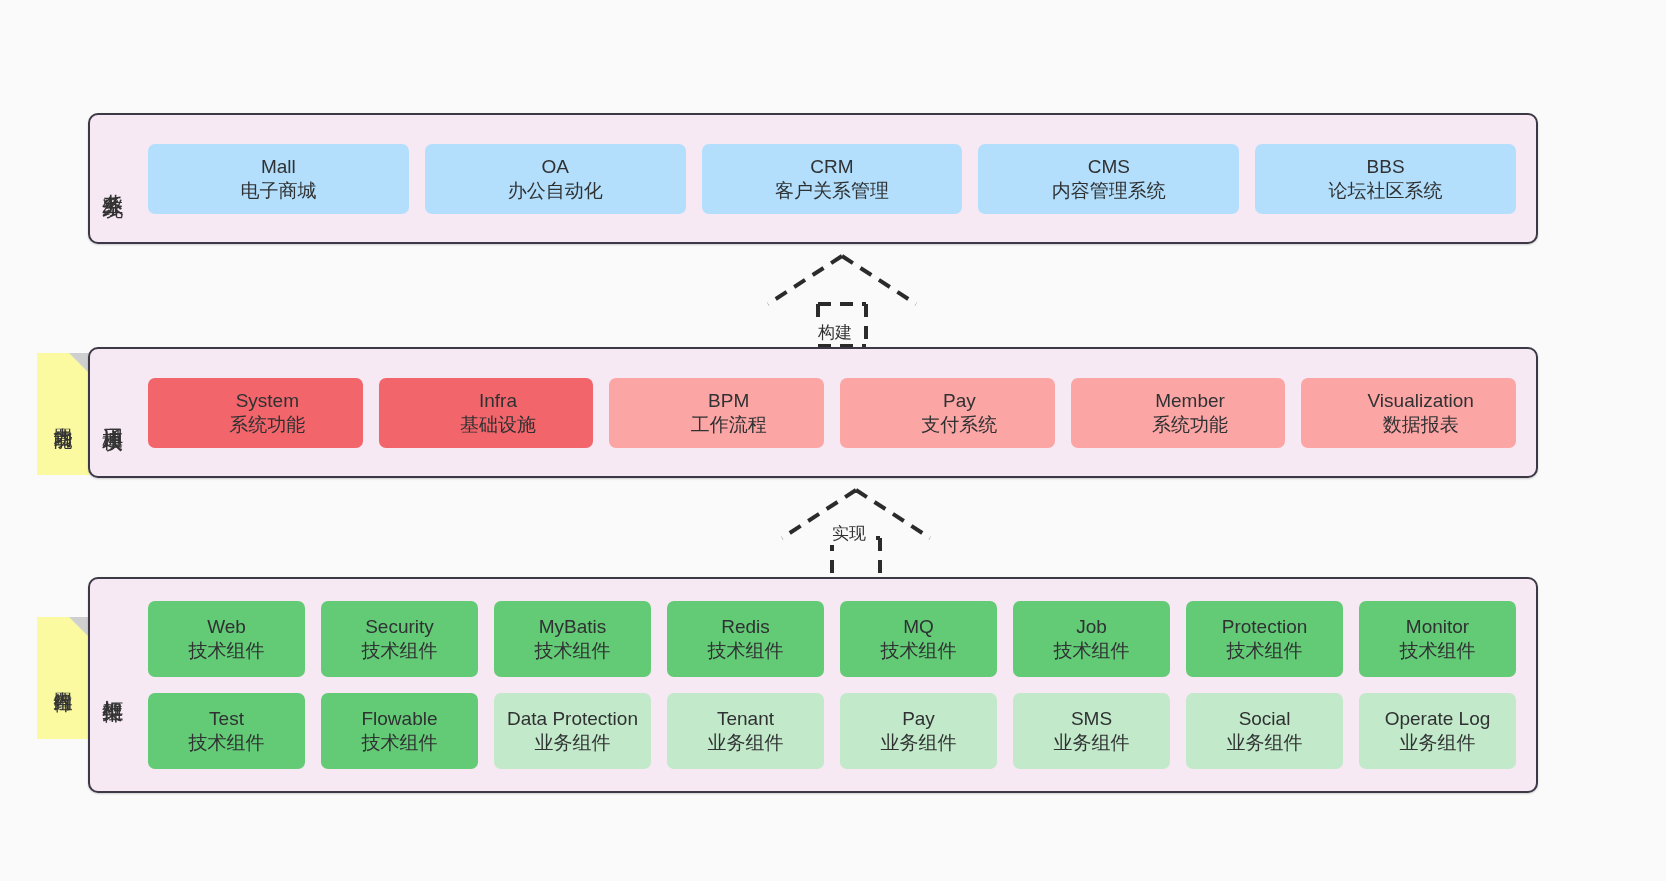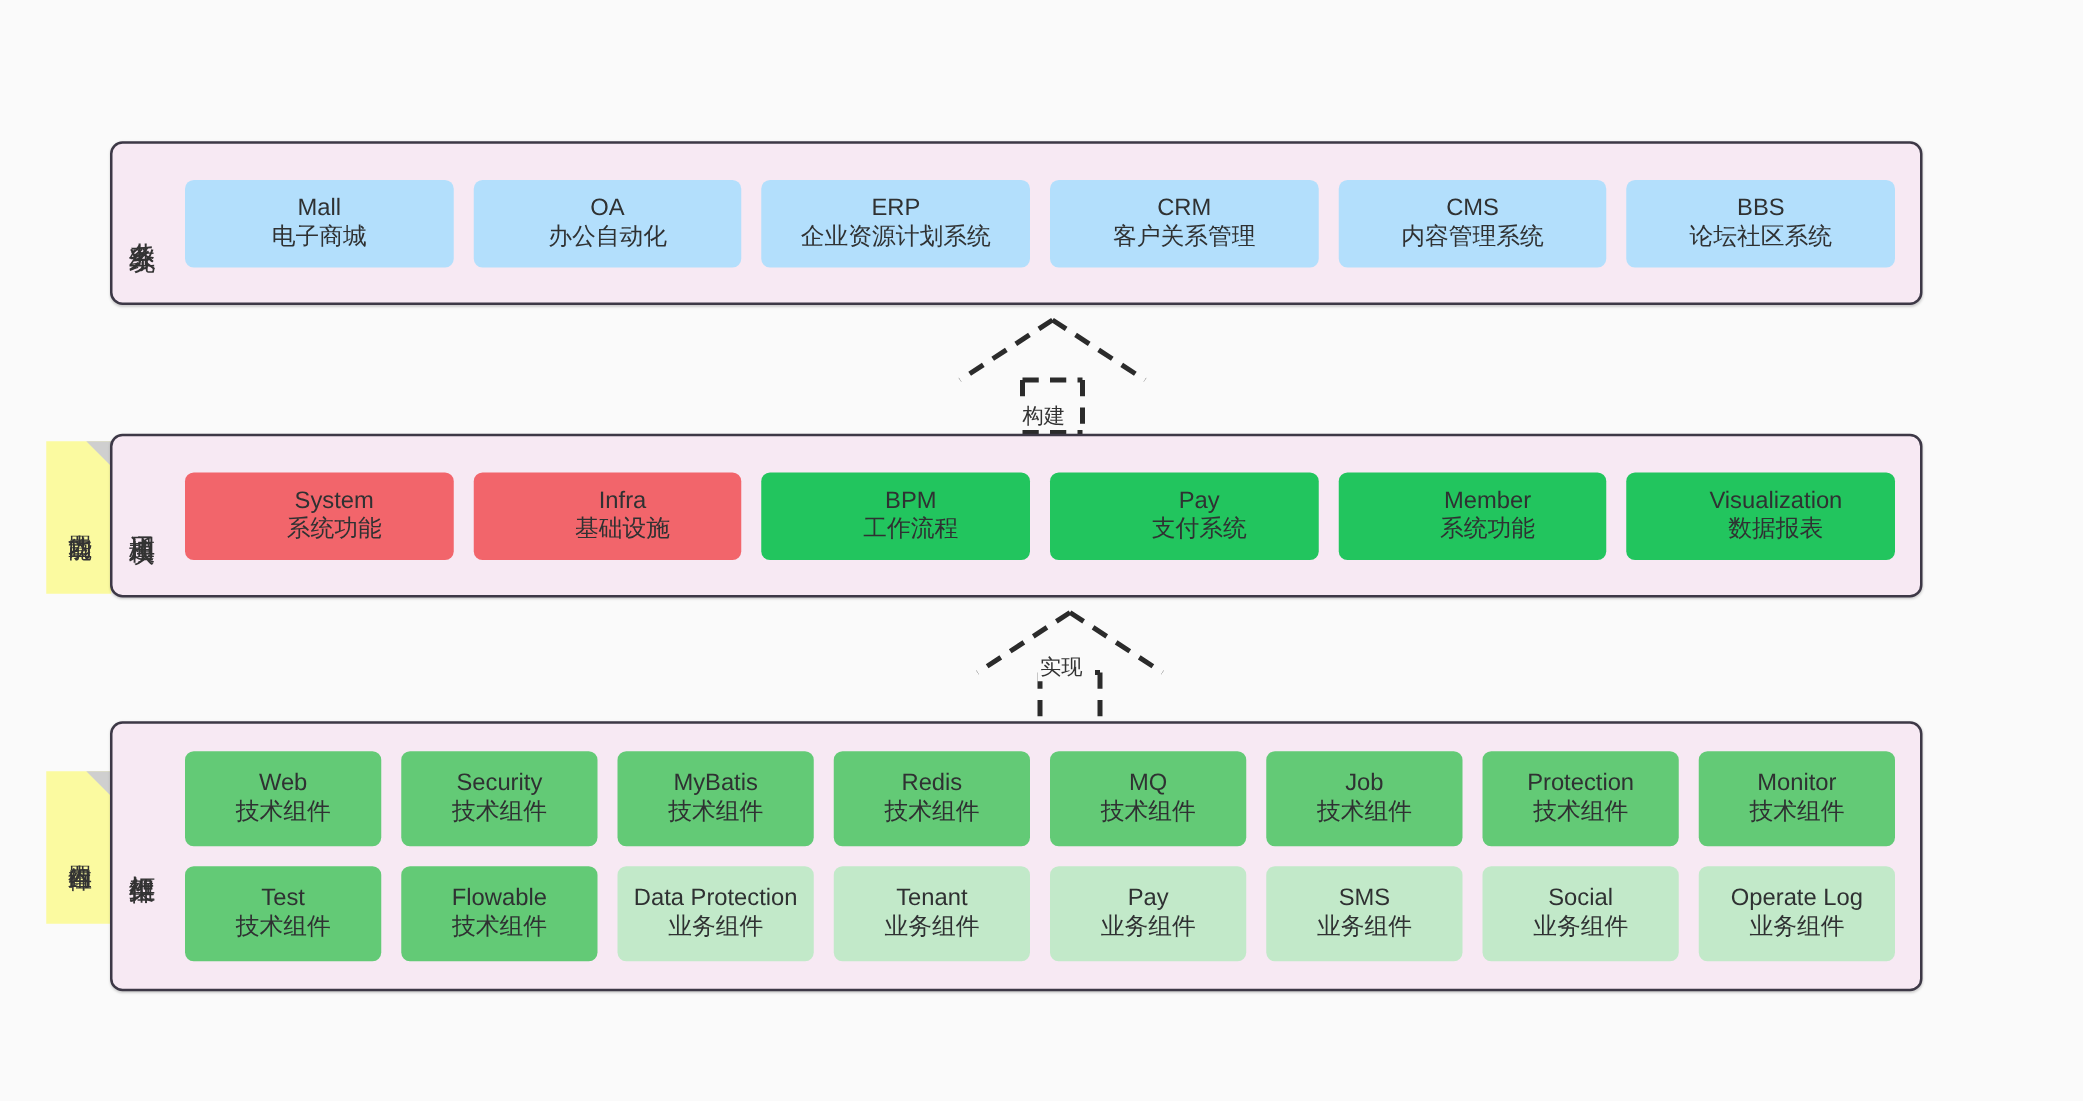--- a/index.html
+++ b/index.html
@@ -74,26 +74,26 @@
     align-items: center;
     justify-content: center;
     text-align: center;
     font-size: 19px;
     line-height: 1.26;
     color: #2f3132;
     box-sizing: border-box;
     padding: 6px 4px;
   }
   .cell .en { display: block; }
-  .cell .cn { display: block; font-family: Liberation Mono, monospace; }
+  .cell .cn { display: block; }
 
   
   .c-blue       { background: #b3dffc; }
   .c-red        { background: #f2656b; }
-  .c-pink       { background: #22c55e; }
+  .c-pink       { background: #fca5a5; }
   .c-green      { background: #63ca76; }
   .c-greenlight { background: #c2e9c9; }
 
   
   #layer-business {
     left: 88px;
     top: 113px;
     width: 1450px;
     height: 131px;
   }
@@ -193,24 +193,20 @@
       <div class="cell-row">
         <div class="cell c-blue">
           <span class="en">Mall</span>
           <span class="cn">电子商城</span>
         </div>
         <div class="cell c-blue">
           <span class="en">OA</span>
           <span class="cn">办公自动化</span>
         </div>
         <div class="cell c-blue">
-          <span class="en">ERP</span>
-          <span class="cn">企业资源计划系统</span>
-        </div>
-        <div class="cell c-blue">
           <span class="en">CRM</span>
           <span class="cn">客户关系管理</span>
         </div>
         <div class="cell c-blue">
           <span class="en">CMS</span>
           <span class="cn">内容管理系统</span>
         </div>
         <div class="cell c-blue">
           <span class="en">BBS</span>
           <span class="cn">论坛社区系统</span>

